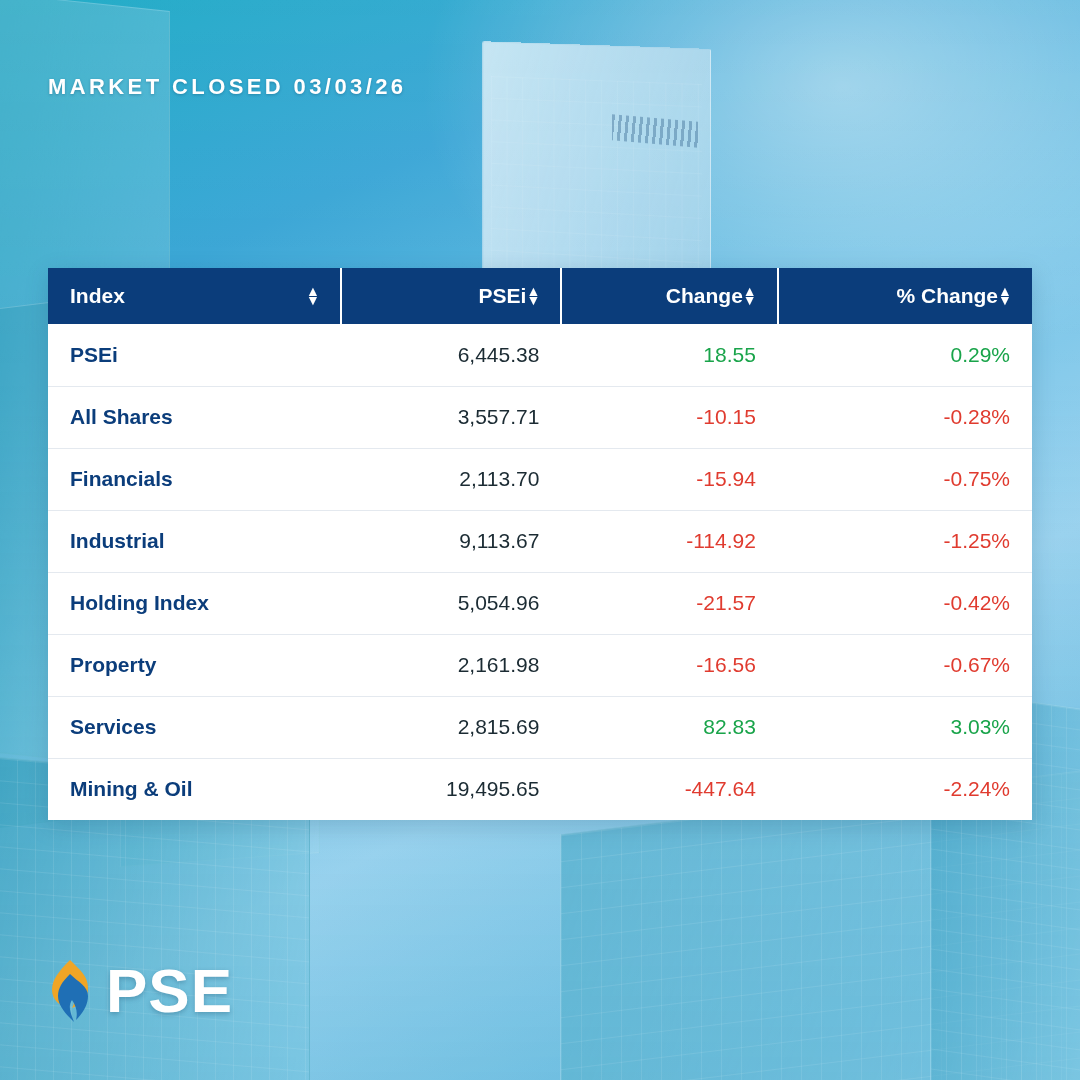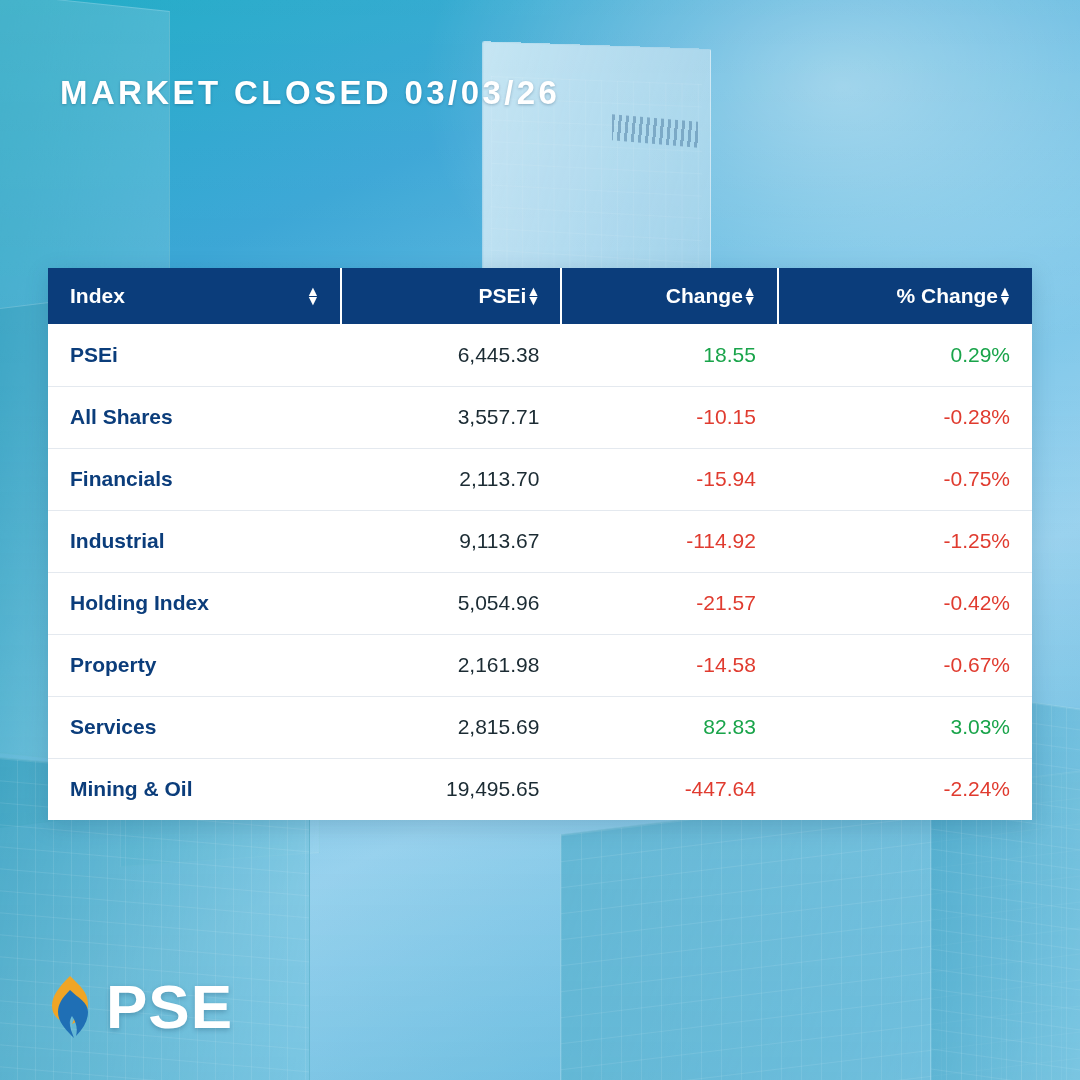--- a/index.html
+++ b/index.html
@@ -107,25 +107,24 @@
   }
 
   
   .header {
     position: absolute;
     left: 48px;
     top: 74px;
     color: #ffffff;
   }
   .kicker {
-    font-size: 33px;
+    font-size: 22px;
     font-weight: bold;
     letter-spacing: 3.4px;
     text-shadow: 0 1px 3px rgba(0,40,70,0.28);
-    margin-left: 12px;
   }
   .headline {
     margin-top: 12px;
     font-size: 66px;
     font-weight: bold;
     letter-spacing: 3px;
     line-height: 1.05;
     text-shadow: 0 2px 6px rgba(0,40,70,0.30);
   }
 
@@ -187,21 +186,21 @@
   }
   .c-value { text-align: right; color: #1b2b33; }
   .c-num   { text-align: right; }
   .up   { color: #19a44a; }
   .down { color: #e03b2f; }
 
   
   .logo {
     position: absolute;
     left: 48px;
-    bottom: 42px;
+    bottom: 58px;
     display: flex;
     align-items: center;
     gap: 14px;
   }
   .logo-mark { width: 44px; height: 62px; }
   .logo-text {
     color: #ffffff;
     font-size: 62px;
     font-weight: bold;
     letter-spacing: 1px;
@@ -312,21 +311,21 @@
         </tr>
         <tr>
           <td class="c-index">Holding Index</td>
           <td class="c-value">5,054.96</td>
           <td class="c-num down">-21.57</td>
           <td class="c-num down">-0.42%</td>
         </tr>
         <tr>
           <td class="c-index">Property</td>
           <td class="c-value">2,161.98</td>
-          <td class="c-num down">-14.58</td>
+          <td class="c-num down">-16.56</td>
           <td class="c-num down">-0.67%</td>
         </tr>
         <tr>
           <td class="c-index">Services</td>
           <td class="c-value">2,815.69</td>
           <td class="c-num up">82.83</td>
           <td class="c-num up">3.03%</td>
         </tr>
         <tr>
           <td class="c-index">Mining &amp; Oil</td>

